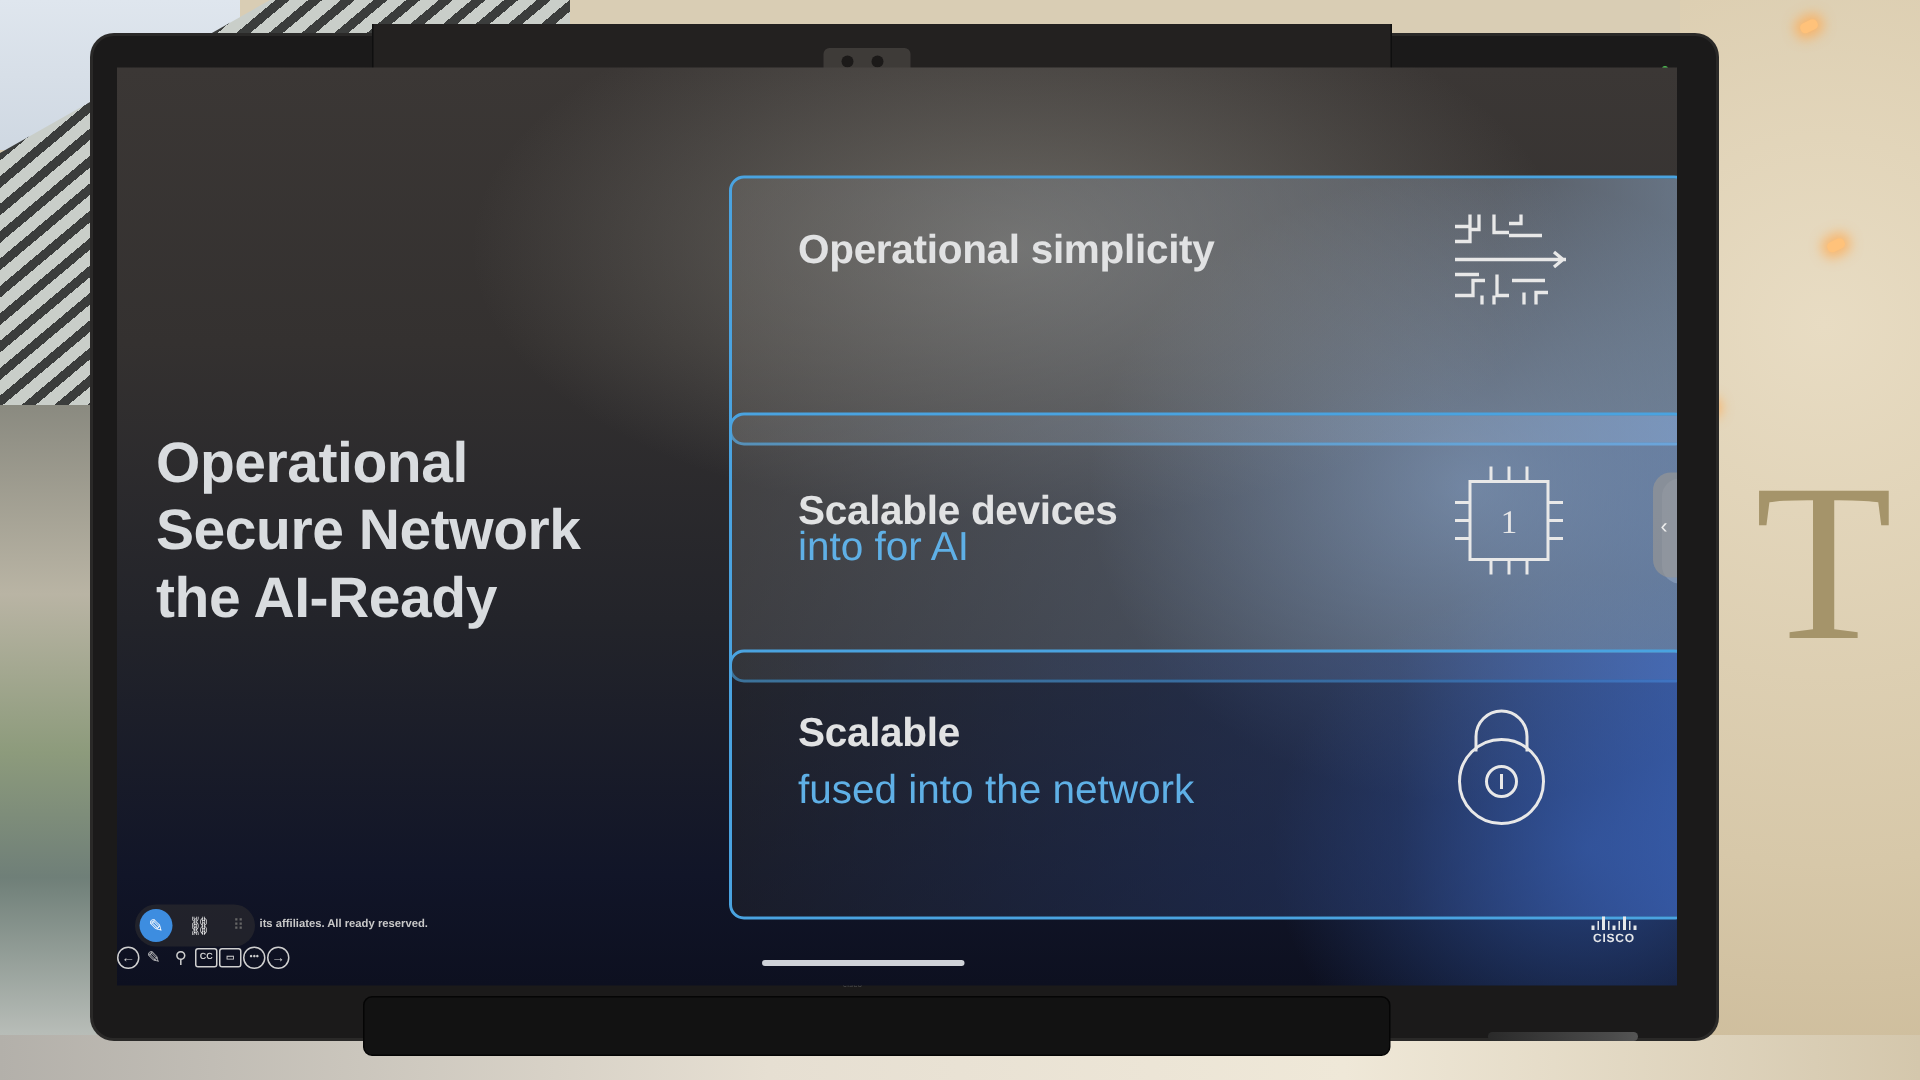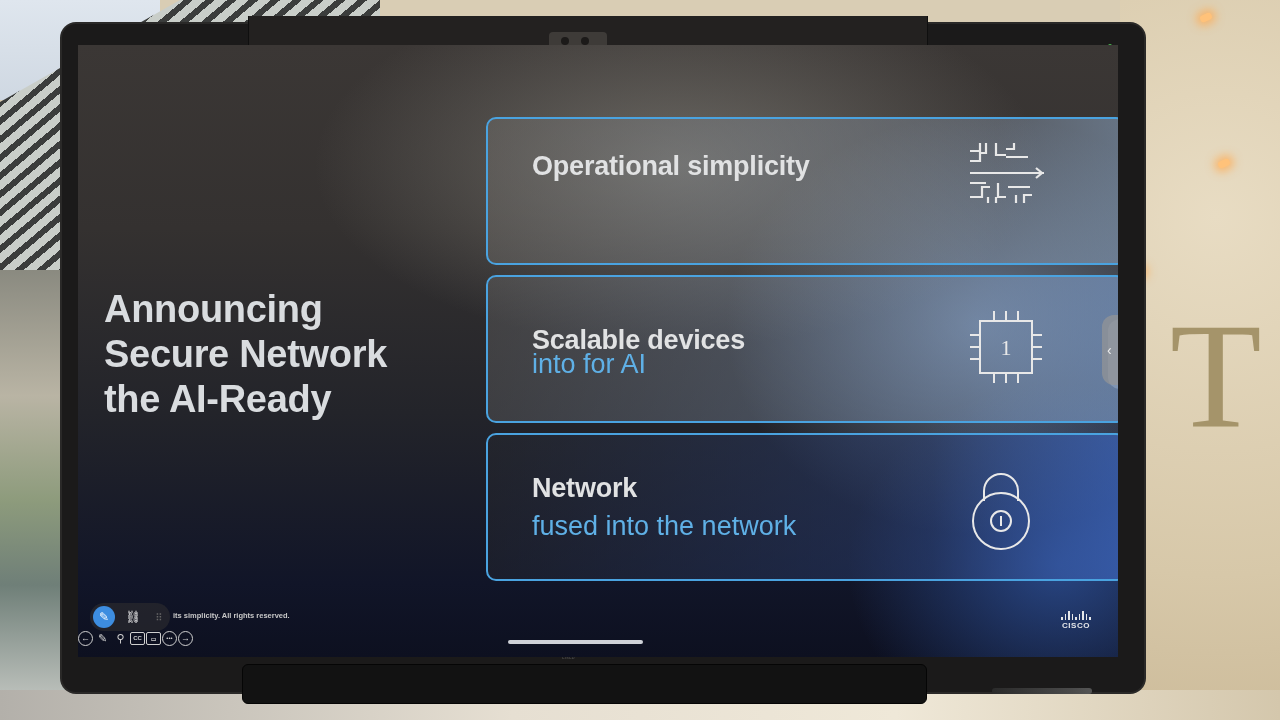--- a/index.html
+++ b/index.html
@@ -82,21 +82,21 @@
       linear-gradient(180deg, #3b3735 0%, #343130 30%, #23242a 60%, #111528 88%, #0d1020 100%);
   }
   .headline {
     position: absolute; left: 26px; top: 242px; width: 360px;
     font-size: 38px; line-height: 45px; font-weight: bold; color: #d9dcdf;
     letter-spacing: -0.3px;
   }
   .headline span { display: block; }
 
   .card {
-    position: absolute; left: 408px; width: 640px; height: 148px;
+    position: absolute; left: 408px; width: 640px; height: 180px;
     border: 2px solid #4aa3e0; border-radius: 10px;
     background: rgba(120,125,130,.18);
   }
   .card.c1 { top: 72px; background: linear-gradient(90deg, rgba(120,118,115,.35), rgba(150,170,195,.35) 80%, rgba(150,180,215,.5)); }
   .card.c2 { top: 230px; background: linear-gradient(90deg, rgba(110,110,110,.35), rgba(140,165,200,.4) 75%, rgba(130,165,215,.6)); }
   .card.c3 { top: 388px; background: linear-gradient(90deg, rgba(40,42,48,.4), rgba(40,60,110,.55) 70%, rgba(60,100,185,.75)); }
   .card-title {
     position: absolute; left: 44px; font-size: 27px; font-weight: bold; color: #e1e2e3; letter-spacing: -0.2px;
   }
   .card-sub {
@@ -167,21 +167,21 @@
   </div>
   <div class="status-led"></div>
   <div class="speaker-bar"></div>
   <div class="bezel-logo">cisco</div>
   <div class="stylus"></div>
 </div>
 
 <div class="screen">
 
   <div class="headline">
-    <span>Announcing</span>
+    <span>Operational</span>
     <span>Secure Network</span>
     <span>the AI-Ready</span>
   </div>
 
   <div class="card c1">
     <div class="card-title">Operational simplicity</div>
     <svg class="card-icon" width="80" height="80" viewBox="0 0 80 80" fill="none" stroke="#e8e8e8" stroke-width="2.2">
       <path d="M4 12h10V4M20 4v10h-6v8H4M30 4v12h10M48 4v6h-8M40 18h22"></path>
       <path d="M4 34h74M70 29l6 5-6 5"></path>
       <path d="M4 44h16M4 58h12V48h8M22 64v-6M30 64v-6M32 44v14h8M42 48h22M50 64v-8M58 64v-8h8"></path>
@@ -193,38 +193,38 @@
     <div class="card-title">Scalable devices</div>
     <div class="card-sub">into for AI</div>
     <svg class="card-icon" width="80" height="80" viewBox="0 0 80 80" fill="none" stroke="#e8e8e8" stroke-width="2">
       <rect x="14" y="14" width="52" height="52"></rect>
       <path d="M28 14V4M40 14V4M52 14V4M28 66v10M40 66v10M52 66v10M14 28H4M14 40H4M14 52H4M66 28h10M66 40h10M66 52h10"></path>
       <text x="40" y="48" fill="#e8e8e8" stroke="none" font-family="Liberation Serif, serif" font-size="22" text-anchor="middle">1</text>
     </svg>
   </div>
 
   <div class="card c3">
-    <div class="card-title">Network</div>
+    <div class="card-title">Scalable</div>
     <div class="card-sub">fused into the network</div>
     <svg class="card-icon" width="70" height="80" viewBox="0 0 70 80" fill="none" stroke="#e8e8e8" stroke-width="2">
       <path d="M18 30V20a17 17 0 0 1 34 0v10"></path>
       <circle cx="35" cy="50" r="28"></circle>
       <circle cx="35" cy="50" r="10"></circle>
       <path d="M35 45v10"></path>
     </svg>
   </div>
 
   <div class="side-handle">‹</div>
 
   <div class="annot-toolbar">
     <span class="tool-round tool-pen">✎</span>
     <span class="tool-round tool-link">⛓</span>
     <span class="tool-round tool-grip">⠿</span>
   </div>
-  <div class="copyright">its simplicity. All rights reserved.</div>
+  <div class="copyright">its affiliates. All ready reserved.</div>
 
   <div class="present-bar">
     <span class="circ">←</span>
     <span>✎</span>
     <span>⚲</span>
     <span class="box">CC</span>
     <span class="box">▭</span>
     <span class="circ" style="font-size:6px">•••</span>
     <span class="circ">→</span>
   </div>

